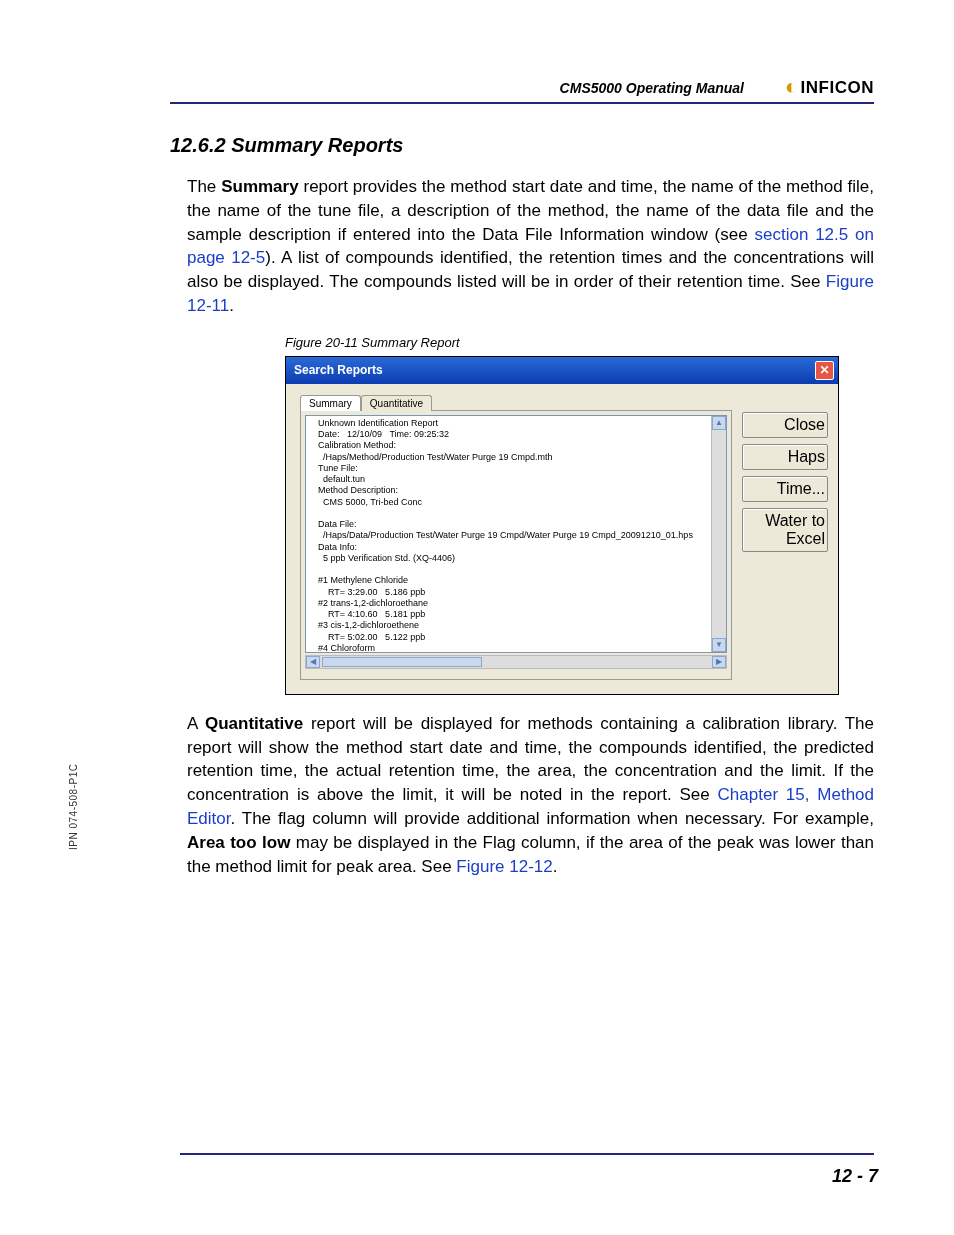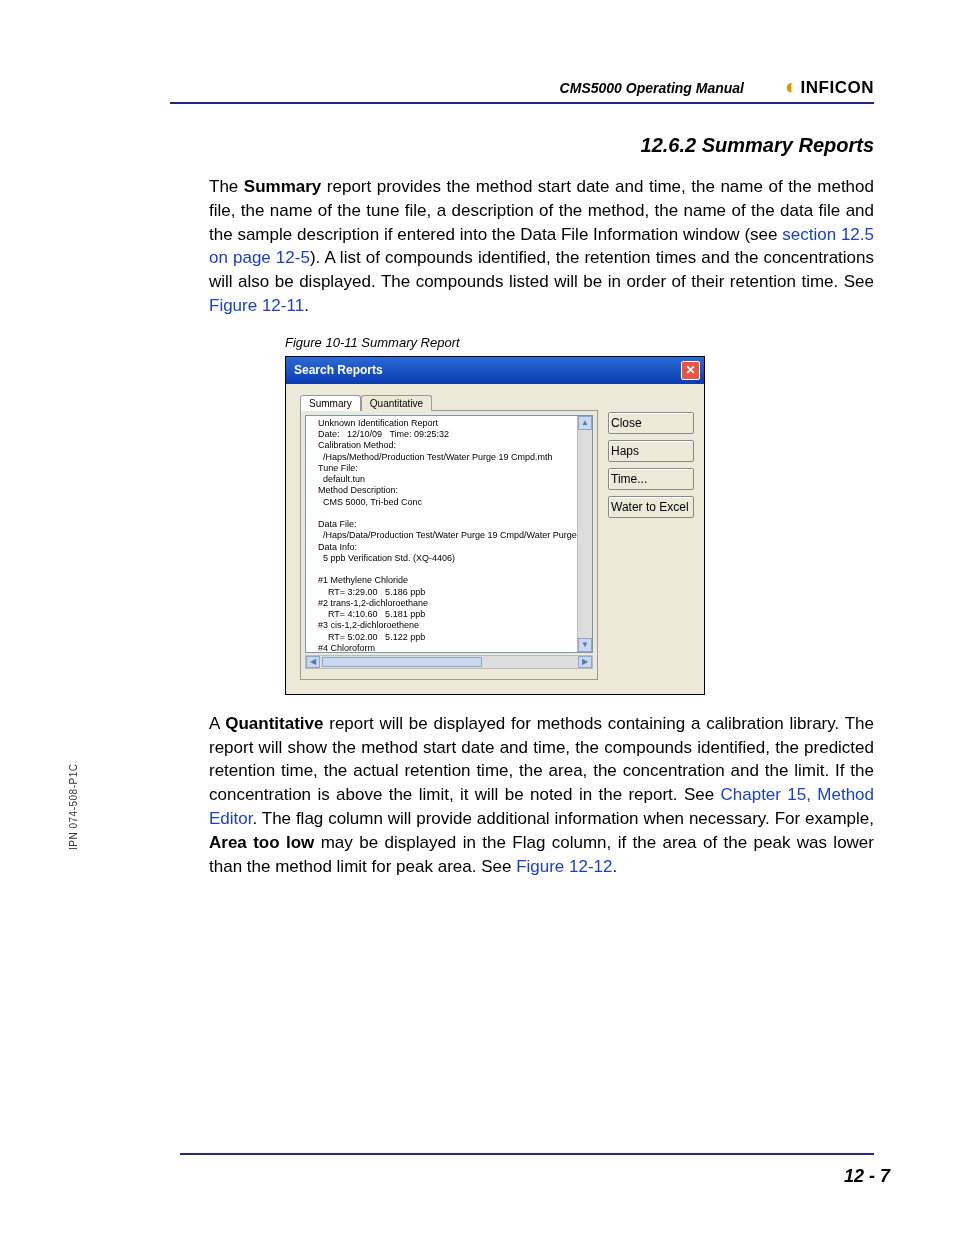--- a/index.html
+++ b/index.html
@@ -49,42 +49,41 @@
     margin-right: 2px;
     transform: translateY(-1px);
   }
   .section-heading {
     font-style: italic;
     font-weight: bold;
     font-size: 20px;
     margin-top: 30px;
     margin-bottom: 18px;
     margin-left: 70px;
-    text-align: right;
   }
   .body-text {
-    margin-left: 109px;
+    margin-left: 87px;
     margin-right: 0;
     font-size: 17px;
     line-height: 1.4;
     text-align: justify;
   }
   .body-text b { font-weight: bold; }
   .link { color: #1a3ec8; }
   .fig-caption {
     margin-left: 185px;
     font-style: italic;
     font-size: 13px;
     margin-top: 16px;
     margin-bottom: 6px;
   }
   
   .screenshot {
     margin-left: 185px;
-    width: 420px;
+    width: 554px;
     border: 1px solid #000;
     box-sizing: border-box;
     background: #ece9d8;
     font-family: Tahoma, Arial, sans-serif;
     font-size: 10px;
   }
   .titlebar {
     background: linear-gradient(#2a6bd8, #0b3bb0);
     color: #fff;
     font-weight: bold;
@@ -218,39 +217,39 @@
     box-sizing: border-box;
   }
   .btn-col {
     width: 86px;
     display: flex;
     flex-direction: column;
     gap: 6px;
     padding-top: 18px;
   }
   .win-btn {
-    font-size: 12px;
+    font-size: 16px;
     padding: 3px 2px;
     background: #ece9d8;
     border: 1px solid #888;
     border-radius: 2px;
-    text-align: left;
+    text-align: right;
     box-shadow: inset 1px 1px 0 #fff;
   }
   
   .footer-line {
     position: absolute;
     left: 180px;
     right: 80px;
     bottom: 80px;
     border-top: 2px solid #25277d;
   }
   .pagenum {
     position: absolute;
-    right: 64px;
+    right: 76px;
     bottom: 48px;
     font-style: italic;
     font-weight: bold;
     font-size: 18px;
   }
   .sidetext {
     position: absolute;
     left: 68px;
     top: 850px;
     transform: rotate(-90deg);
@@ -272,21 +271,21 @@
       <span>INFICON</span>
     </span>
   </div>
 
   <div class="section-heading">12.6.2  Summary Reports</div>
 
   <p class="body-text">
     <span>The </span><b>Summary</b><span> report provides the method start date and time, the name of the method file, the name of the tune file, a description of the method, the name of the data file and the sample description if entered into the Data File Information window (see </span><span class="link">section 12.5 on page 12-5</span><span>). A list of compounds identified, the retention times and the concentrations will also be displayed. The compounds listed will be in order of their retention time. See </span><span class="link">Figure 12-11</span><span>.</span>
   </p>
 
-  <div class="fig-caption">Figure 10-11  Summary Report</div>
+  <div class="fig-caption">Figure 20-11  Summary Report</div>
 
   <div class="screenshot">
     <div class="titlebar">
       <span>Search Reports</span>
       <span class="closebtn">✕</span>
     </div>
     <div class="dlg-body">
       <div class="tabs-area">
         <div class="tab-strip">
           <div class="tab active">Summary</div>

